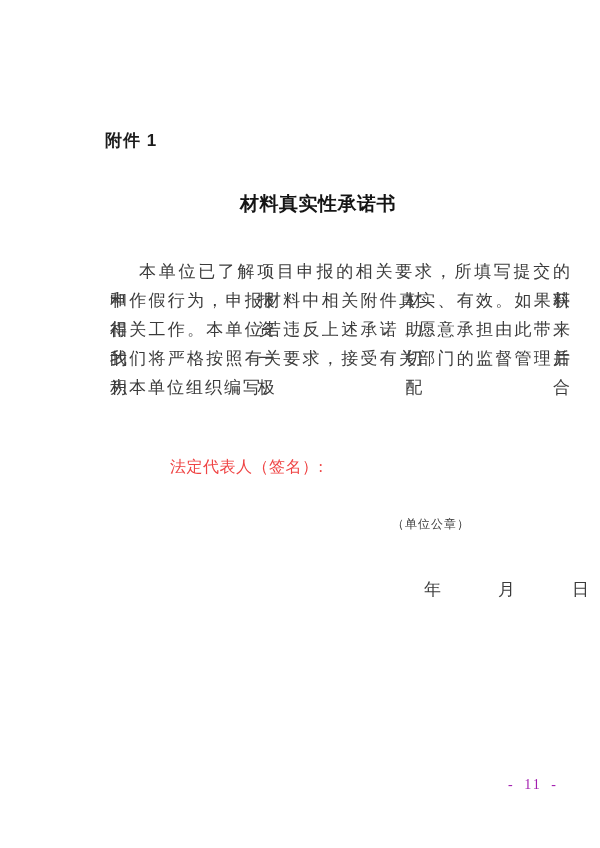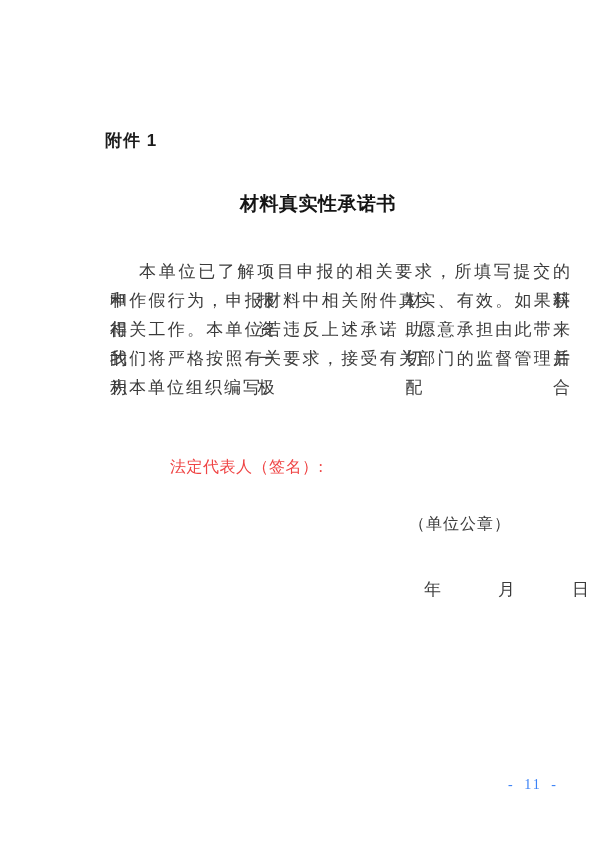--- a/index.html
+++ b/index.html
@@ -83,23 +83,23 @@
     left: 143px;
     top: 430px;
     font-size: 16px;
     line-height: 20px;
     color: #ef4444;
     letter-spacing: 0.5px;
   }
 
   .seal-label {
     position: absolute;
-    left: 382px;
+    left: 365px;
     top: 487px;
-    font-size: 16px;
+    font-size: 12px;
     line-height: 20px;
     color: #3b3b3b;
     letter-spacing: 1px;
   }
 
   .date-line {
     position: absolute;
     left: 388px;
     top: 544px;
     display: flex;
@@ -108,21 +108,21 @@
     line-height: 20px;
     color: #3b3b3b;
   }
 
   .page-number {
     position: absolute;
     left: 481px;
     top: 749px;
     font-size: 14px;
     line-height: 18px;
-    color: #3b82f6;
+    color: #a21caf;
     letter-spacing: 2px;
     word-spacing: 4px;
   }
 </style>
 </head>
 <body>
 
 <div class="page">
 
   <div class="attachment-label">附件 1</div>

